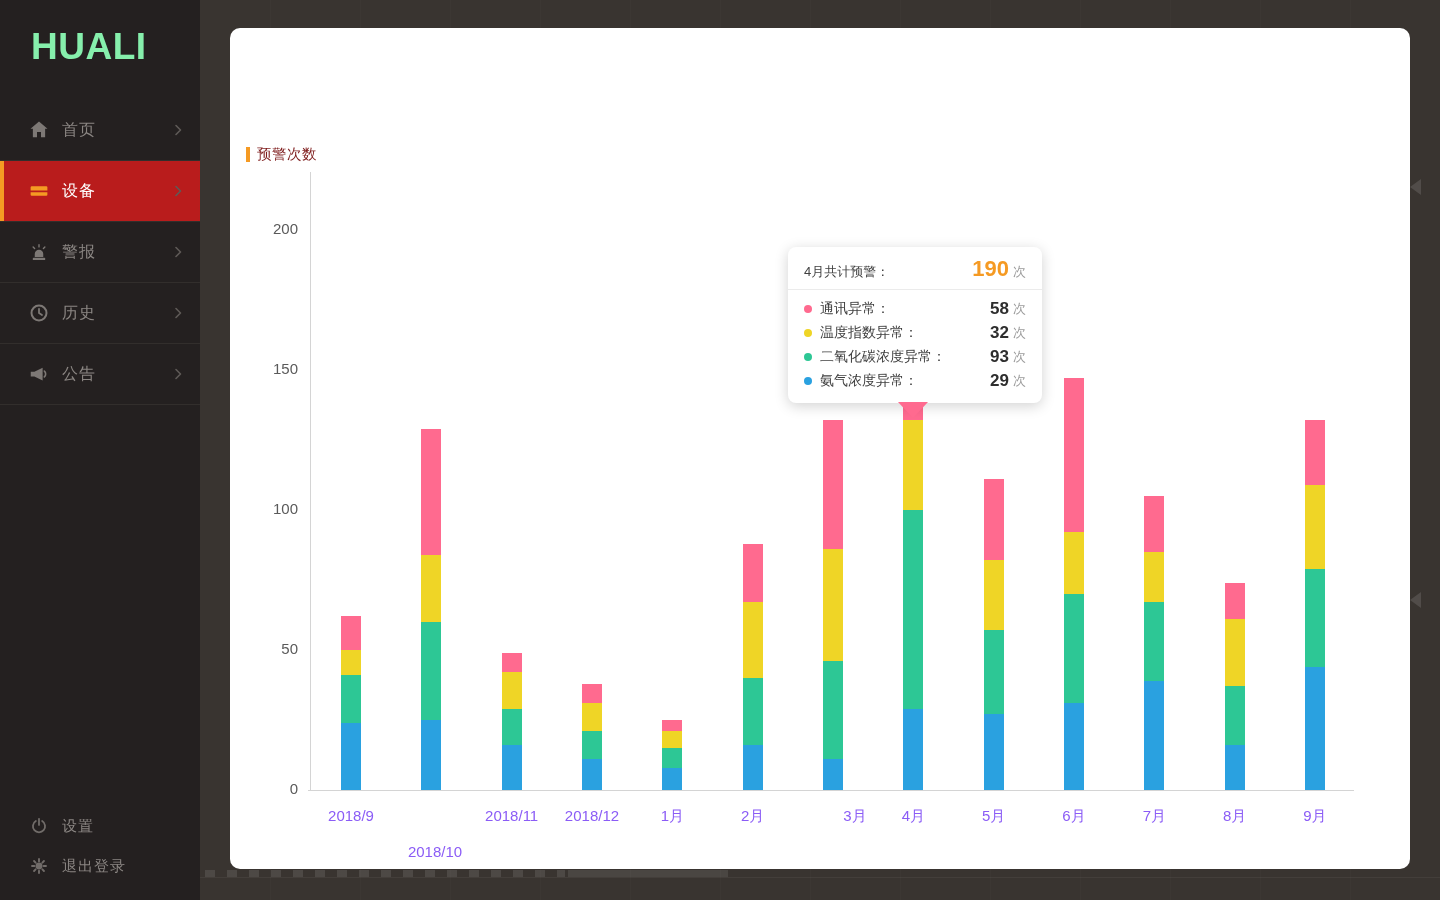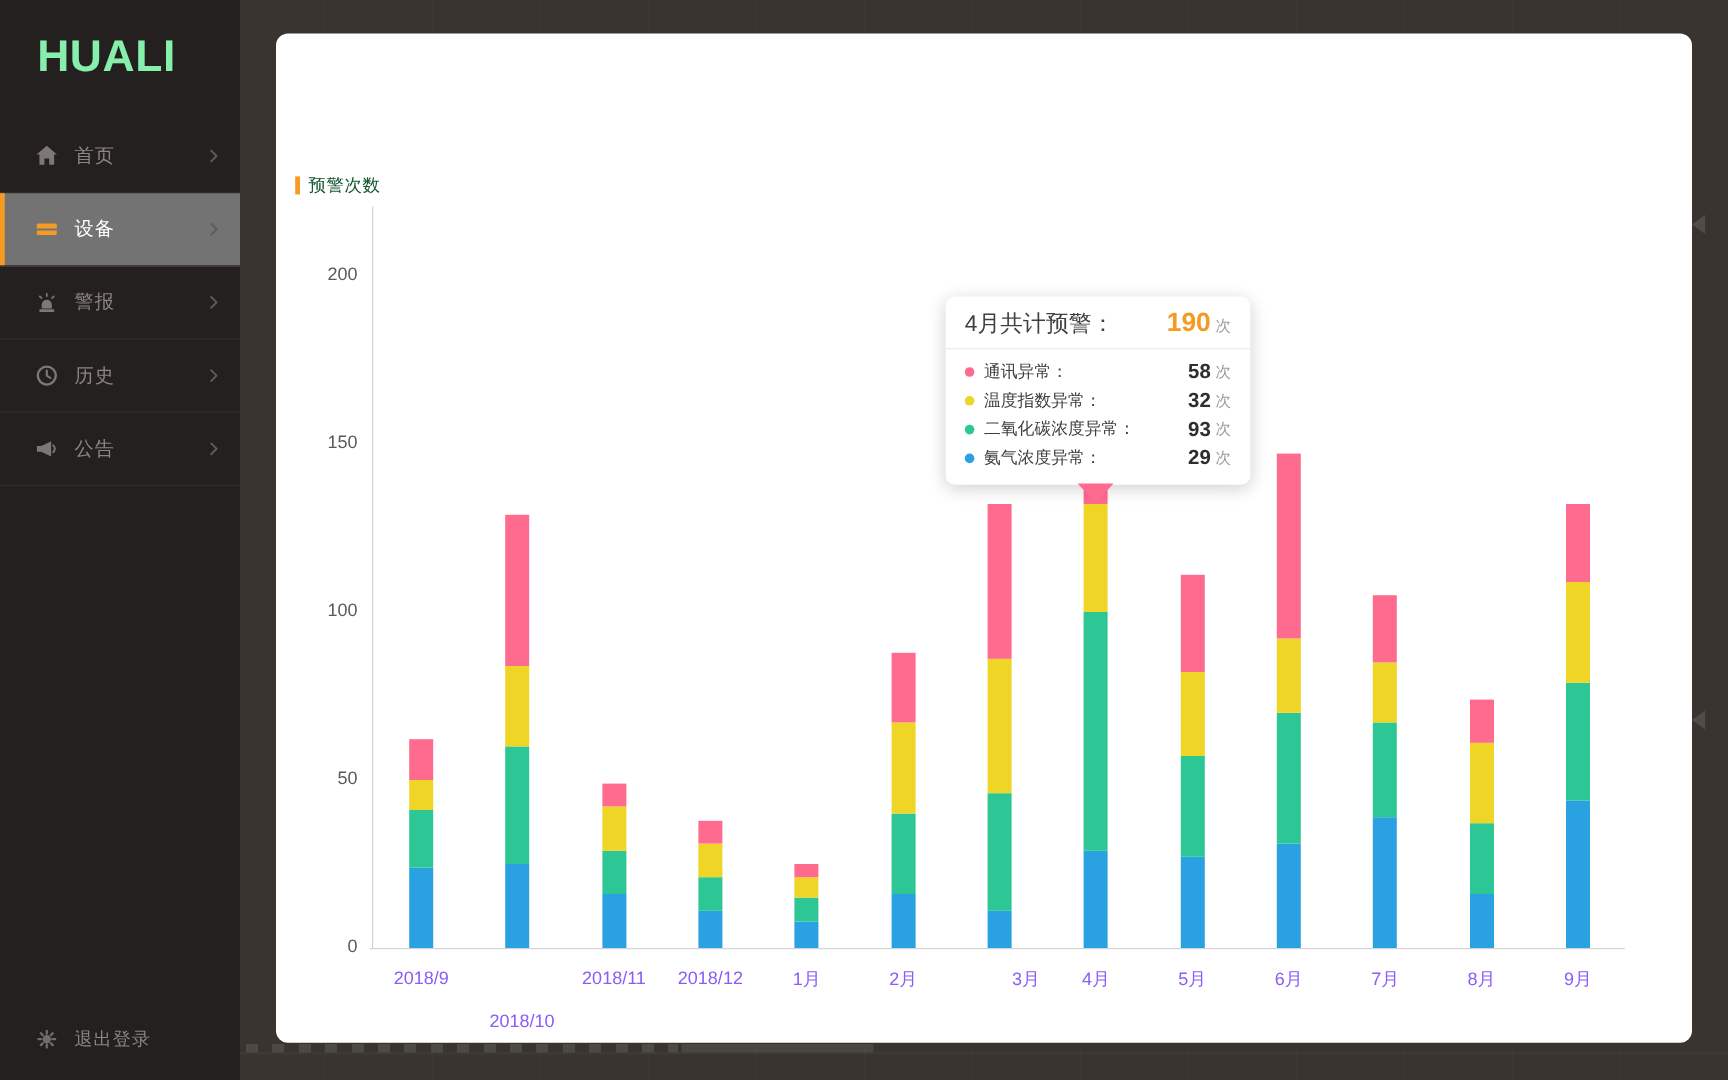--- a/index.html
+++ b/index.html
@@ -19,56 +19,56 @@
 
   
   .sidebar { position:absolute; left:0; top:0; width:200px; height:900px; background:#242020; z-index:3; }
   .logo { position:absolute; left:31px; top:26px; font-size:37px; font-weight:800; letter-spacing:.5px; color:#86efac; }
   .menu { position:absolute; left:0; top:100px; width:200px; }
   .side-item { position:relative; height:61px; display:flex; align-items:center; cursor:pointer;
                color:#8b8683; border-bottom:1px solid #322e2c; }
   .side-item .side-icon { position:absolute; left:29px; width:20px; height:20px; color:#7d7875; }
   .side-item .side-label { position:absolute; left:62px; font-size:16px; letter-spacing:1px; }
   .side-item .side-chevron { position:absolute; right:14px; width:16px; height:16px; color:#5f5a57; }
-  .side-item.active { background:#737373; color:#ffffff; }
+  .side-item.active { background:#b91c1c; color:#ffffff; }
   .side-item.active .side-icon { color:#F59A23; }
   .active-bar { position:absolute; left:0; top:0; width:4px; height:100%; background:#F59A23; }
   .side-foot { position:absolute; left:0; bottom:14px; width:200px; }
   .foot-item { position:relative; height:40px; display:flex; align-items:center; color:#8b8683; cursor:pointer; }
   .foot-item .side-icon { position:absolute; left:30px; width:18px; height:18px; color:#716c69; }
   .foot-item .side-label { position:absolute; left:62px; font-size:15px; letter-spacing:1px; }
   .side-icon svg, .side-chevron svg { display:block; width:100%; height:100%; }
 
   
   .card { position:absolute; left:230px; top:28px; width:1180px; height:841px; background:#ffffff; border-radius:10px; z-index:2; }
   .card-header { position:absolute; left:0; top:0; width:100%; height:69px; background:#efefef; border-radius:10px 10px 0 0; }
   .back-btn { position:absolute; left:16px; top:12px; width:90px; height:44px; background:#ffffff; border:none; border-radius:7px;
               box-shadow:0 2px 8px rgba(0,0,0,0.14); display:flex; align-items:center; justify-content:center; gap:7px;
               font-size:16px; color:#4c4c4c; cursor:pointer; font-family:inherit; }
   .back-btn .back-ic { width:15px; height:15px; margin-top:1px; }
   .back-btn .back-ic svg { display:block; }
   .page-title { position:absolute; left:122px; top:0; height:69px; line-height:69px; font-size:18px; font-weight:400; color:#333333; }
 
   .section-head { position:absolute; left:16px; top:117px; display:flex; align-items:center; }
   .section-bar { width:4px; height:15px; background:#F59A23; margin-right:7px; }
-  .section-title { font-size:14.5px; color:#14532d; font-weight:500; letter-spacing:.5px; }
+  .section-title { font-size:14.5px; color:#7f1d1d; font-weight:500; letter-spacing:.5px; }
 
   
   .plot { position:absolute; left:0; top:0; width:100%; height:100%; }
   .axis-y { position:absolute; left:80px; top:144px; width:1px; height:618px; background:#d4d4d4; }
   .axis-x { position:absolute; left:78px; top:762px; width:1046px; height:1px; background:#d4d4d4; }
   .ytick { position:absolute; left:8px; width:60px; text-align:right; font-size:15px; color:#5a5a5a; }
   .xlabel { position:absolute; width:80px; text-align:center; top:779px; font-size:15px; color:#8b5cf6; }
   .seg { position:absolute; width:20px; }
 
   
   .tooltip { position:absolute; left:558px; top:219px; width:254px; background:#ffffff; border-radius:8px;
              box-shadow:0 3px 14px rgba(0,0,0,0.18); z-index:5; }
   .tt-head { display:flex; align-items:baseline; justify-content:space-between; padding:9px 16px 7px; border-bottom:1px solid #ebebeb; }
-  .tt-title { font-size:19px; color:#3f3f3f; }
+  .tt-title { font-size:13px; color:#3f3f3f; }
   .tt-total-wrap { display:flex; align-items:baseline; }
   .tt-total { font-size:22px; font-weight:700; color:#F59A23; }
   .tt-unit { font-size:13px; color:#9b9b9b; margin-left:4px; }
   .tt-body { padding:7px 16px 10px; }
   .tt-row { display:flex; align-items:center; height:24px; }
   .tt-dot { width:8px; height:8px; border-radius:50%; margin-right:8px; flex:none; }
   .tt-label { flex:1; font-size:14px; color:#3f3f3f; }
   .tt-val { font-size:17px; font-weight:700; color:#2e2e2e; }
   .tt-arrow { position:absolute; left:110px; bottom:-15px; width:0; height:0;
               border-left:15px solid transparent; border-right:15px solid transparent; border-top:16px solid #FF6A8F; }
@@ -157,20 +157,29 @@
           </span>
           <span class="side-label">公告</span>
           <span class="side-chevron">
             <svg viewBox="0 0 16 16">
               <path d="M6 3.5 10.5 8 6 12.5" fill="none" stroke="currentColor" stroke-width="1.6" stroke-linecap="round" stroke-linejoin="round"></path>
             </svg>
           </span>
         </div>
       </nav>
     <div class="side-foot" id="side-foot">
+        <div class="foot-item">
+          <span class="side-icon">
+            <svg viewBox="0 0 16 16">
+              <path d="M5.2 3.6a5.4 5.4 0 1 0 5.6 0" fill="none" stroke="currentColor" stroke-width="1.6" stroke-linecap="round"></path>
+              <path d="M8 1.6v5.4" stroke="currentColor" stroke-width="1.6" stroke-linecap="round"></path>
+            </svg>
+          </span>
+          <span class="side-label">设置</span>
+        </div>
         <div class="foot-item">
           <span class="side-icon">
             <svg viewBox="0 0 16 16">
               <g stroke="currentColor" stroke-width="1.7" stroke-linecap="round">
                 <path d="M8 1.8v2.1"></path>
                 <path d="M8 12.1v2.1"></path>
                 <path d="M1.8 8h2.1"></path>
                 <path d="M12.1 8h2.1"></path>
                 <path d="M3.6 3.6 5 5"></path>
                 <path d="M11 11l1.4 1.4"></path>

